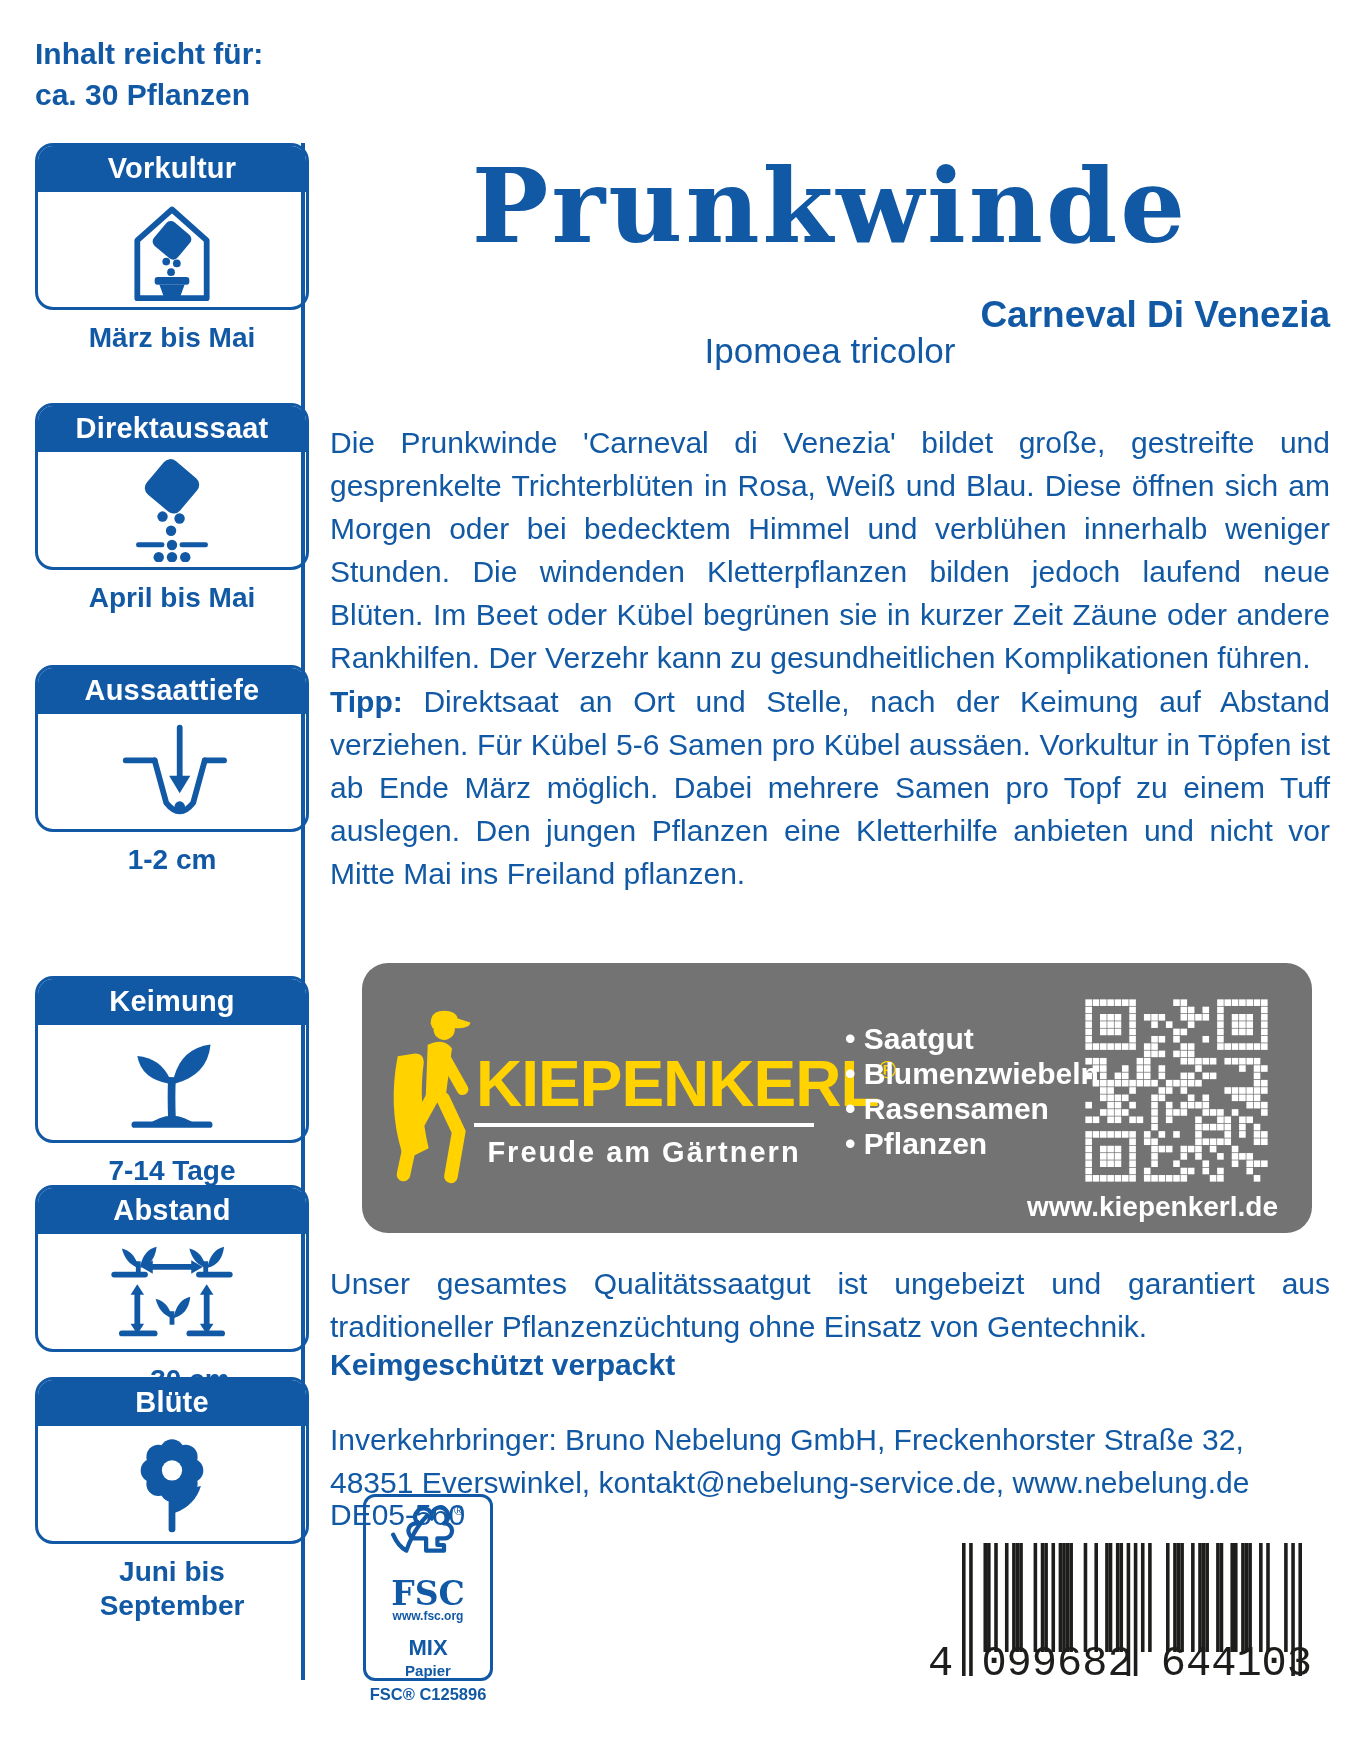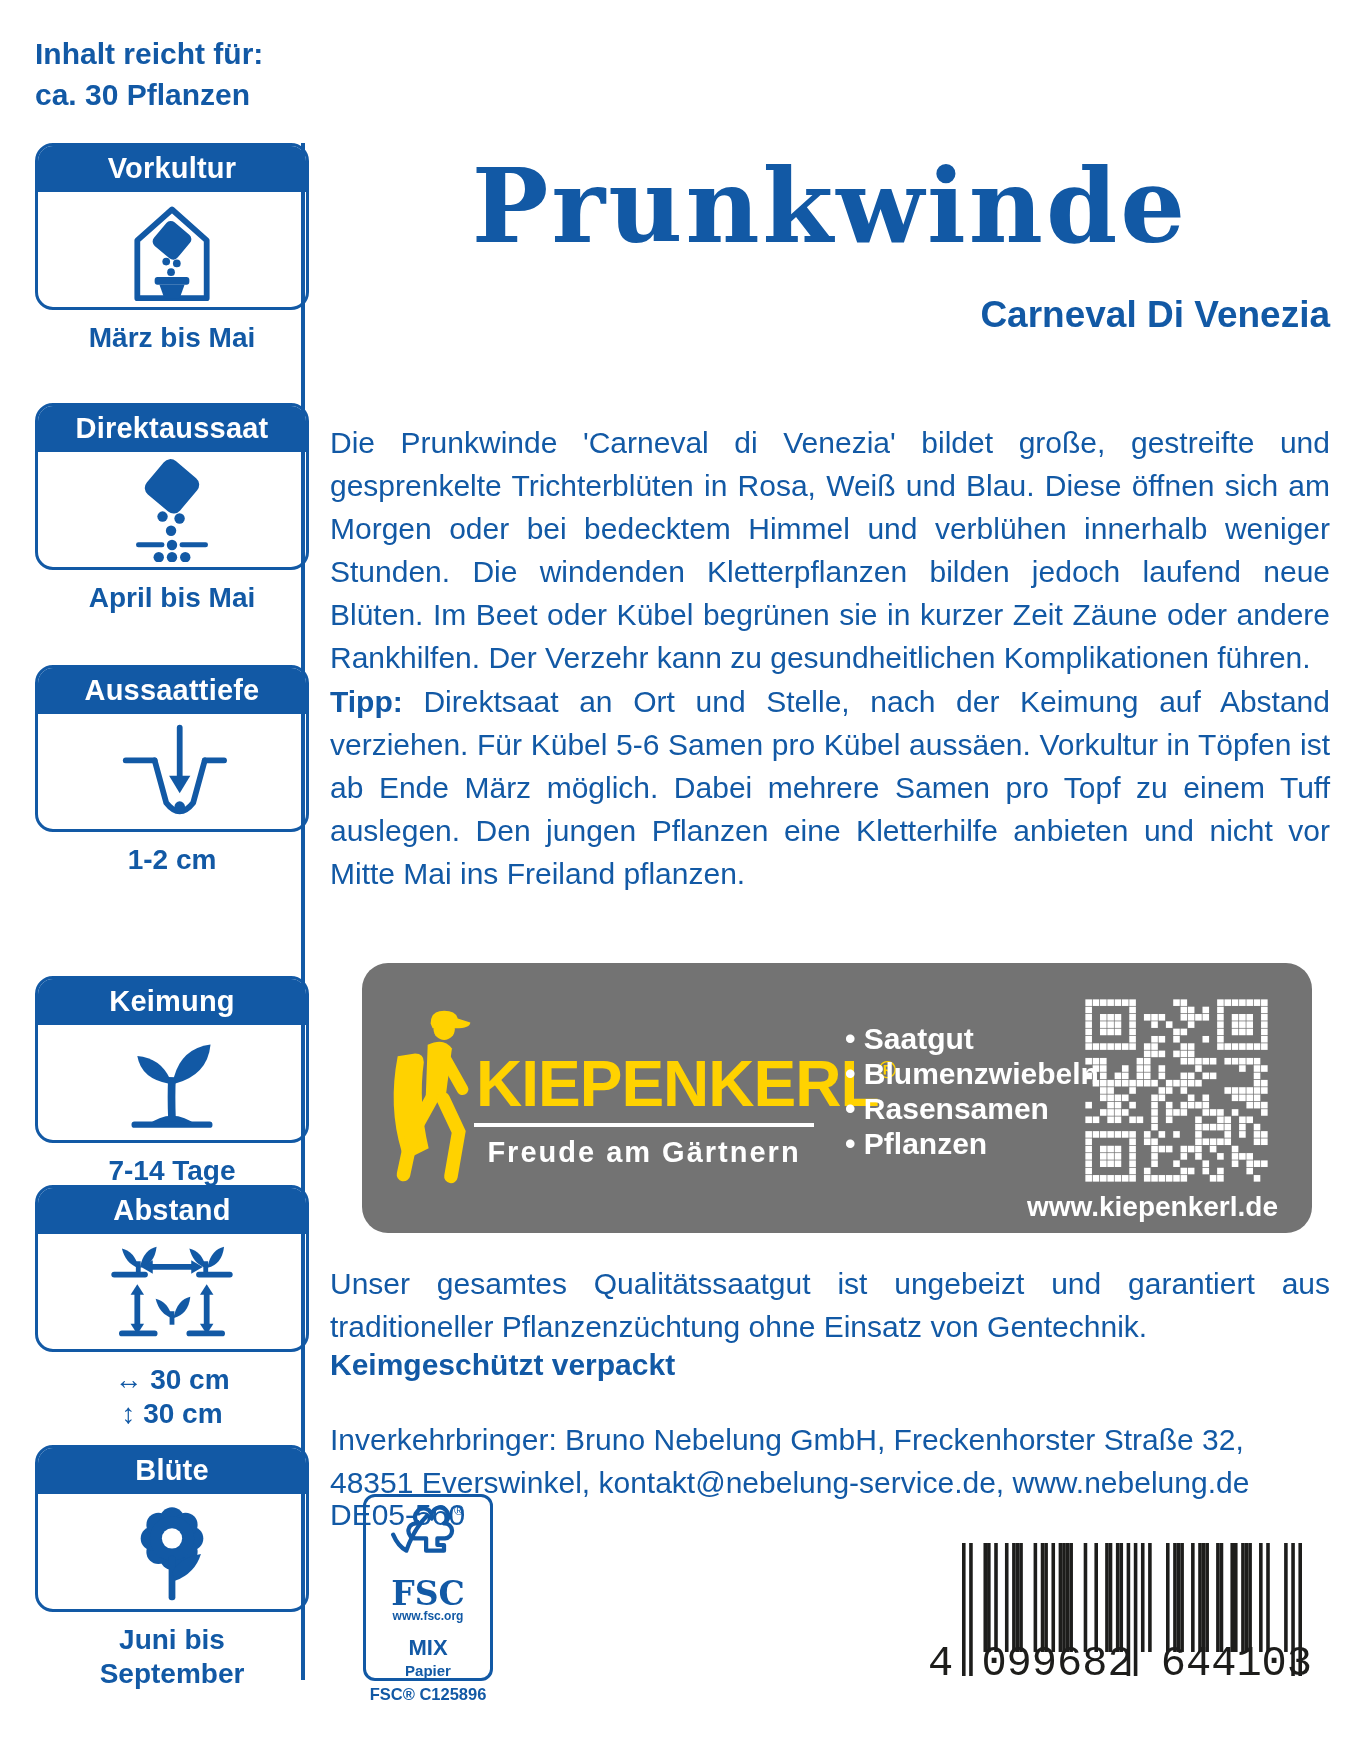--- a/index.html
+++ b/index.html
@@ -179,21 +179,21 @@
             <path d="M102,100 L95,89 H109 Z"></path>
           <use href="#sdl" transform="translate(66,74)"></use>
           <path d="M14,99 H48 M84,99 H118" stroke="#1259a5" stroke-width="6" stroke-linecap="round"></path>
         </svg>
       </div>
     </div>
     <div class="caption pre">↔ 30 cm
 ↕ 30 cm</div>
   </div>
 
-  <div class="group" style="top:1445px">
+  <div class="group" style="top:1377px">
     <div class="infobox">
       <div class="infobox-header">Blüte</div>
       <div class="infobox-icon">
         <svg width="130" height="106" viewBox="0 0 120 110" fill="#1259a5">
           <circle cx="80" cy="42" r="12.5"></circle>
             <circle cx="74.1" cy="56.1" r="12.5"></circle>
             <circle cx="60" cy="62" r="12.5"></circle>
           <circle cx="45.9" cy="56.1" r="12.5"></circle>
             <circle cx="40" cy="42" r="12.5"></circle>
             <circle cx="45.9" cy="27.9" r="12.5"></circle>
@@ -208,20 +208,21 @@
     </div>
     <div class="caption pre">Juni bis
 September</div>
   </div>
 
   <div class="divider"></div>
 
   <div class="main">
     <div class="title">Prunkwinde</div>
     <div class="variety">Carneval Di Venezia</div>
+    <div class="botanical">Ipomoea tricolor</div>
 
     <div class="bodytext desc">Die Prunkwinde 'Carneval di Venezia' bildet große, gestreifte und gesprenkelte Trichterblüten in Rosa, Weiß und Blau. Diese öffnen sich am Morgen oder bei bedecktem Himmel und verblühen innerhalb weniger Stunden. Die windenden Kletterpflanzen bilden jedoch laufend neue Blüten. Im Beet oder Kübel begrünen sie in kurzer Zeit Zäune oder andere Rankhilfen. Der Verzehr kann zu gesundheitlichen Komplikationen führen.</div>
 
     <div class="bodytext tip"><span class="b">Tipp:</span><span> Direktsaat an Ort und Stelle, nach der Keimung auf Abstand verziehen. Für Kübel 5-6 Samen pro Kübel aussäen. Vorkultur in Töpfen ist ab Ende März möglich. Dabei mehrere Samen pro Topf zu einem Tuff auslegen. Den jungen Pflanzen eine Kletterhilfe anbieten und nicht vor Mitte Mai ins Freiland pflanzen.</span></div>
 
     <div class="banner">
       <div class="kk-figure">
         <svg width="92" height="186" viewBox="0 0 95 190" fill="#ffd200">
           <path d="M10,52 Q0,104 14,150 Q17,159 26,155 L42,147 Q31,100 37,58 Q37,49 28,49 Z"></path>
           <circle cx="58" cy="24" r="11"></circle>

